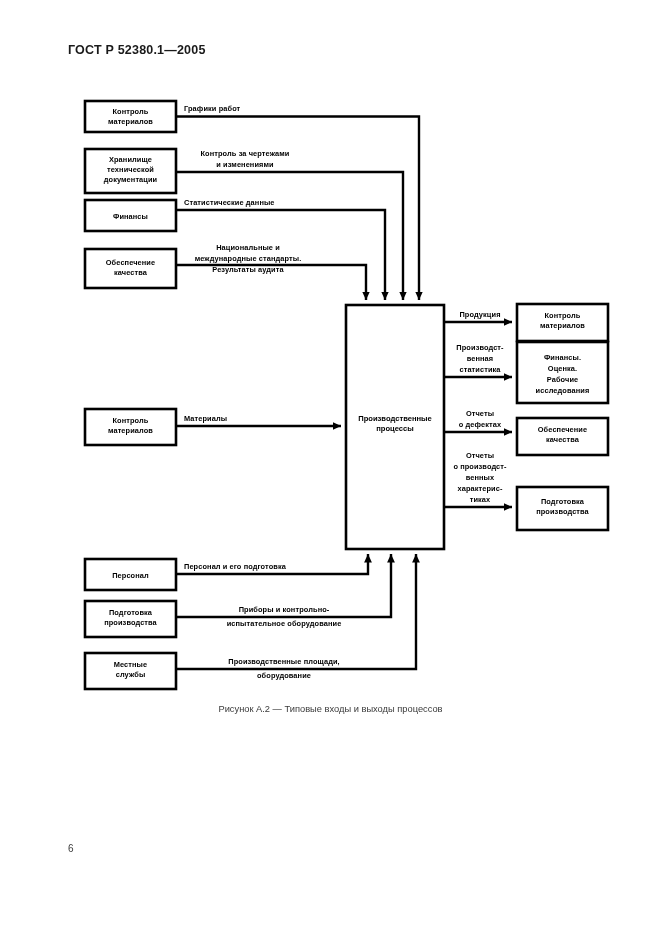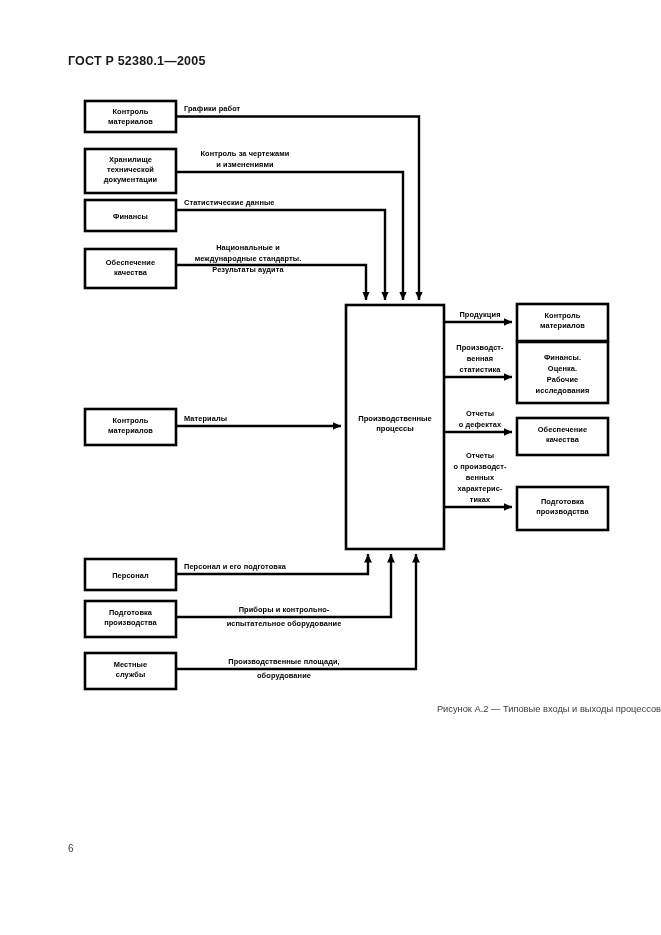--- a/index.html
+++ b/index.html
@@ -18,21 +18,21 @@
   .page {
     position: absolute;
     left: 0; top: 0;
     width: 661px;
     height: 935px;
     background: #ffffff;
   }
   .doc-header {
     position: absolute;
     left: 68px;
-    top: 54px;
+    top: 43px;
     font-size: 12.5px;
     font-weight: bold;
     letter-spacing: 0.2px;
     color: #1a1a1a;
     white-space: nowrap;
   }
   .figure-area {
     position: absolute;
     left: 0;
     top: 86px;
@@ -85,21 +85,21 @@
     font-size: 7.6px;
     font-weight: bold;
     fill: #000000;
     text-anchor: middle;
   }
   .caption {
     position: absolute;
     left: 0;
     top: 703px;
     width: 661px;
-    text-align: right;
+    text-align: center;
     font-size: 9.3px;
     line-height: 13.5px;
     color: #3a3a3a;
     font-family: "Liberation Sans", sans-serif;
   }
   .caption .cap-line {
     display: block;
   }
   .page-number {
     position: absolute;

